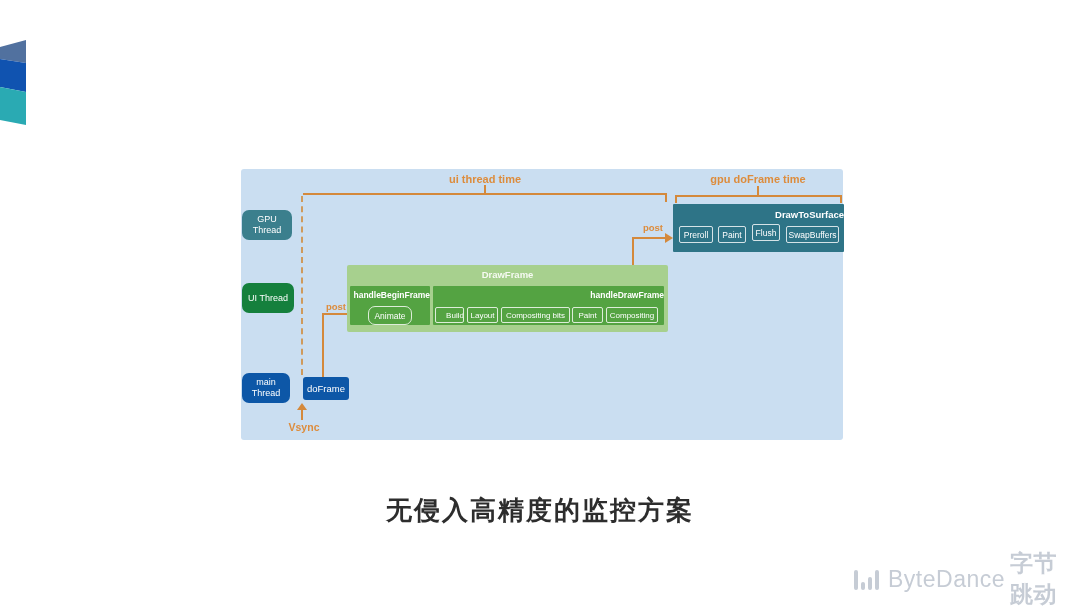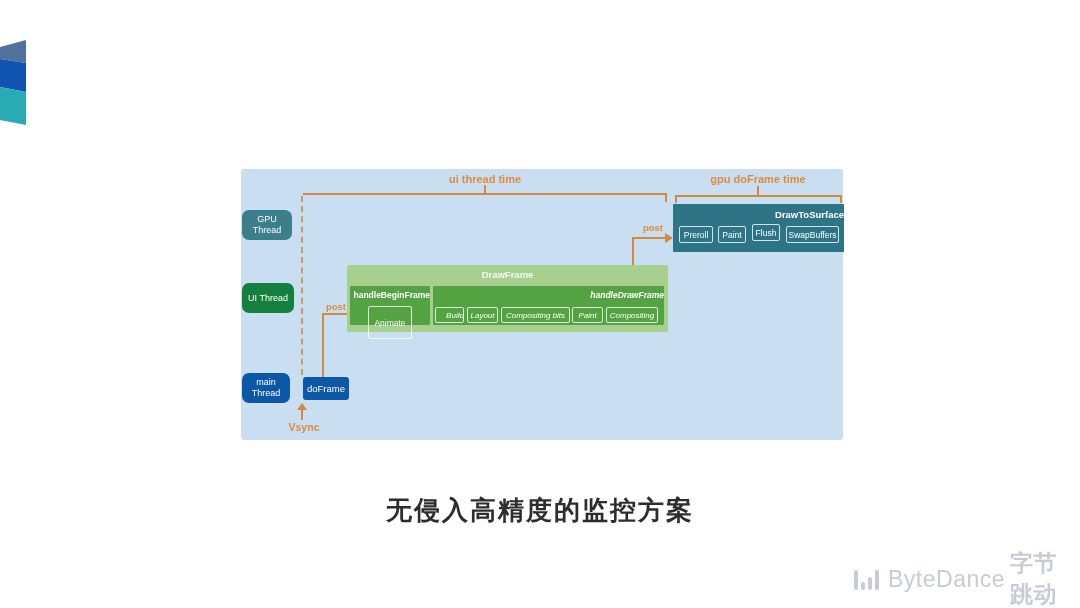--- a/index.html
+++ b/index.html
@@ -119,24 +119,24 @@
     <div class="oline" style="left:391px;top:68px;width:2px;height:66px;"></div>
     <div class="oline" style="left:391px;top:68px;width:33px;height:2px;"></div>
     <div class="arr-right" style="left:424px;top:64px;"></div>
     <div class="olabel" style="left:412px;top:58px;font-size:9.5px;">post</div>
 
     <div class="drawframe">
       <div class="df-title">DrawFrame</div>
 
       <div class="df-sub" style="left:3px;top:21px;width:80px;height:39px;">
         <div class="df-sub-title">handleBeginFrame</div>
-        <div class="chip" style="left:18px;top:20px;width:44px;height:33px;font-size:8.5px;">Animate</div>
+        <div class="chip" style="left:18px;top:20px;width:44px;height:19px;font-size:8.5px;border-radius:7px;">Animate</div>
       </div>
 
-      <div class="df-sub" style="left:86px;top:21px;width:231px;height:39px;font-style:italic;">
+      <div class="df-sub" style="left:86px;top:21px;width:231px;height:39px;">
         <div class="df-sub-title">handleDrawFrame</div>
         <div class="chip" style="left:2px;top:21px;width:29px;height:16px;padding-left:11px;">Build</div>
         <div class="chip" style="left:34px;top:21px;width:31px;height:16px;">Layout</div>
         <div class="chip" style="left:68px;top:21px;width:69px;height:16px;">Compositing bits</div>
         <div class="chip" style="left:139px;top:21px;width:31px;height:16px;">Paint</div>
         <div class="chip" style="left:173px;top:21px;width:52px;height:16px;">Compositing</div>
       </div>
     </div>
 
     <div class="dts">

